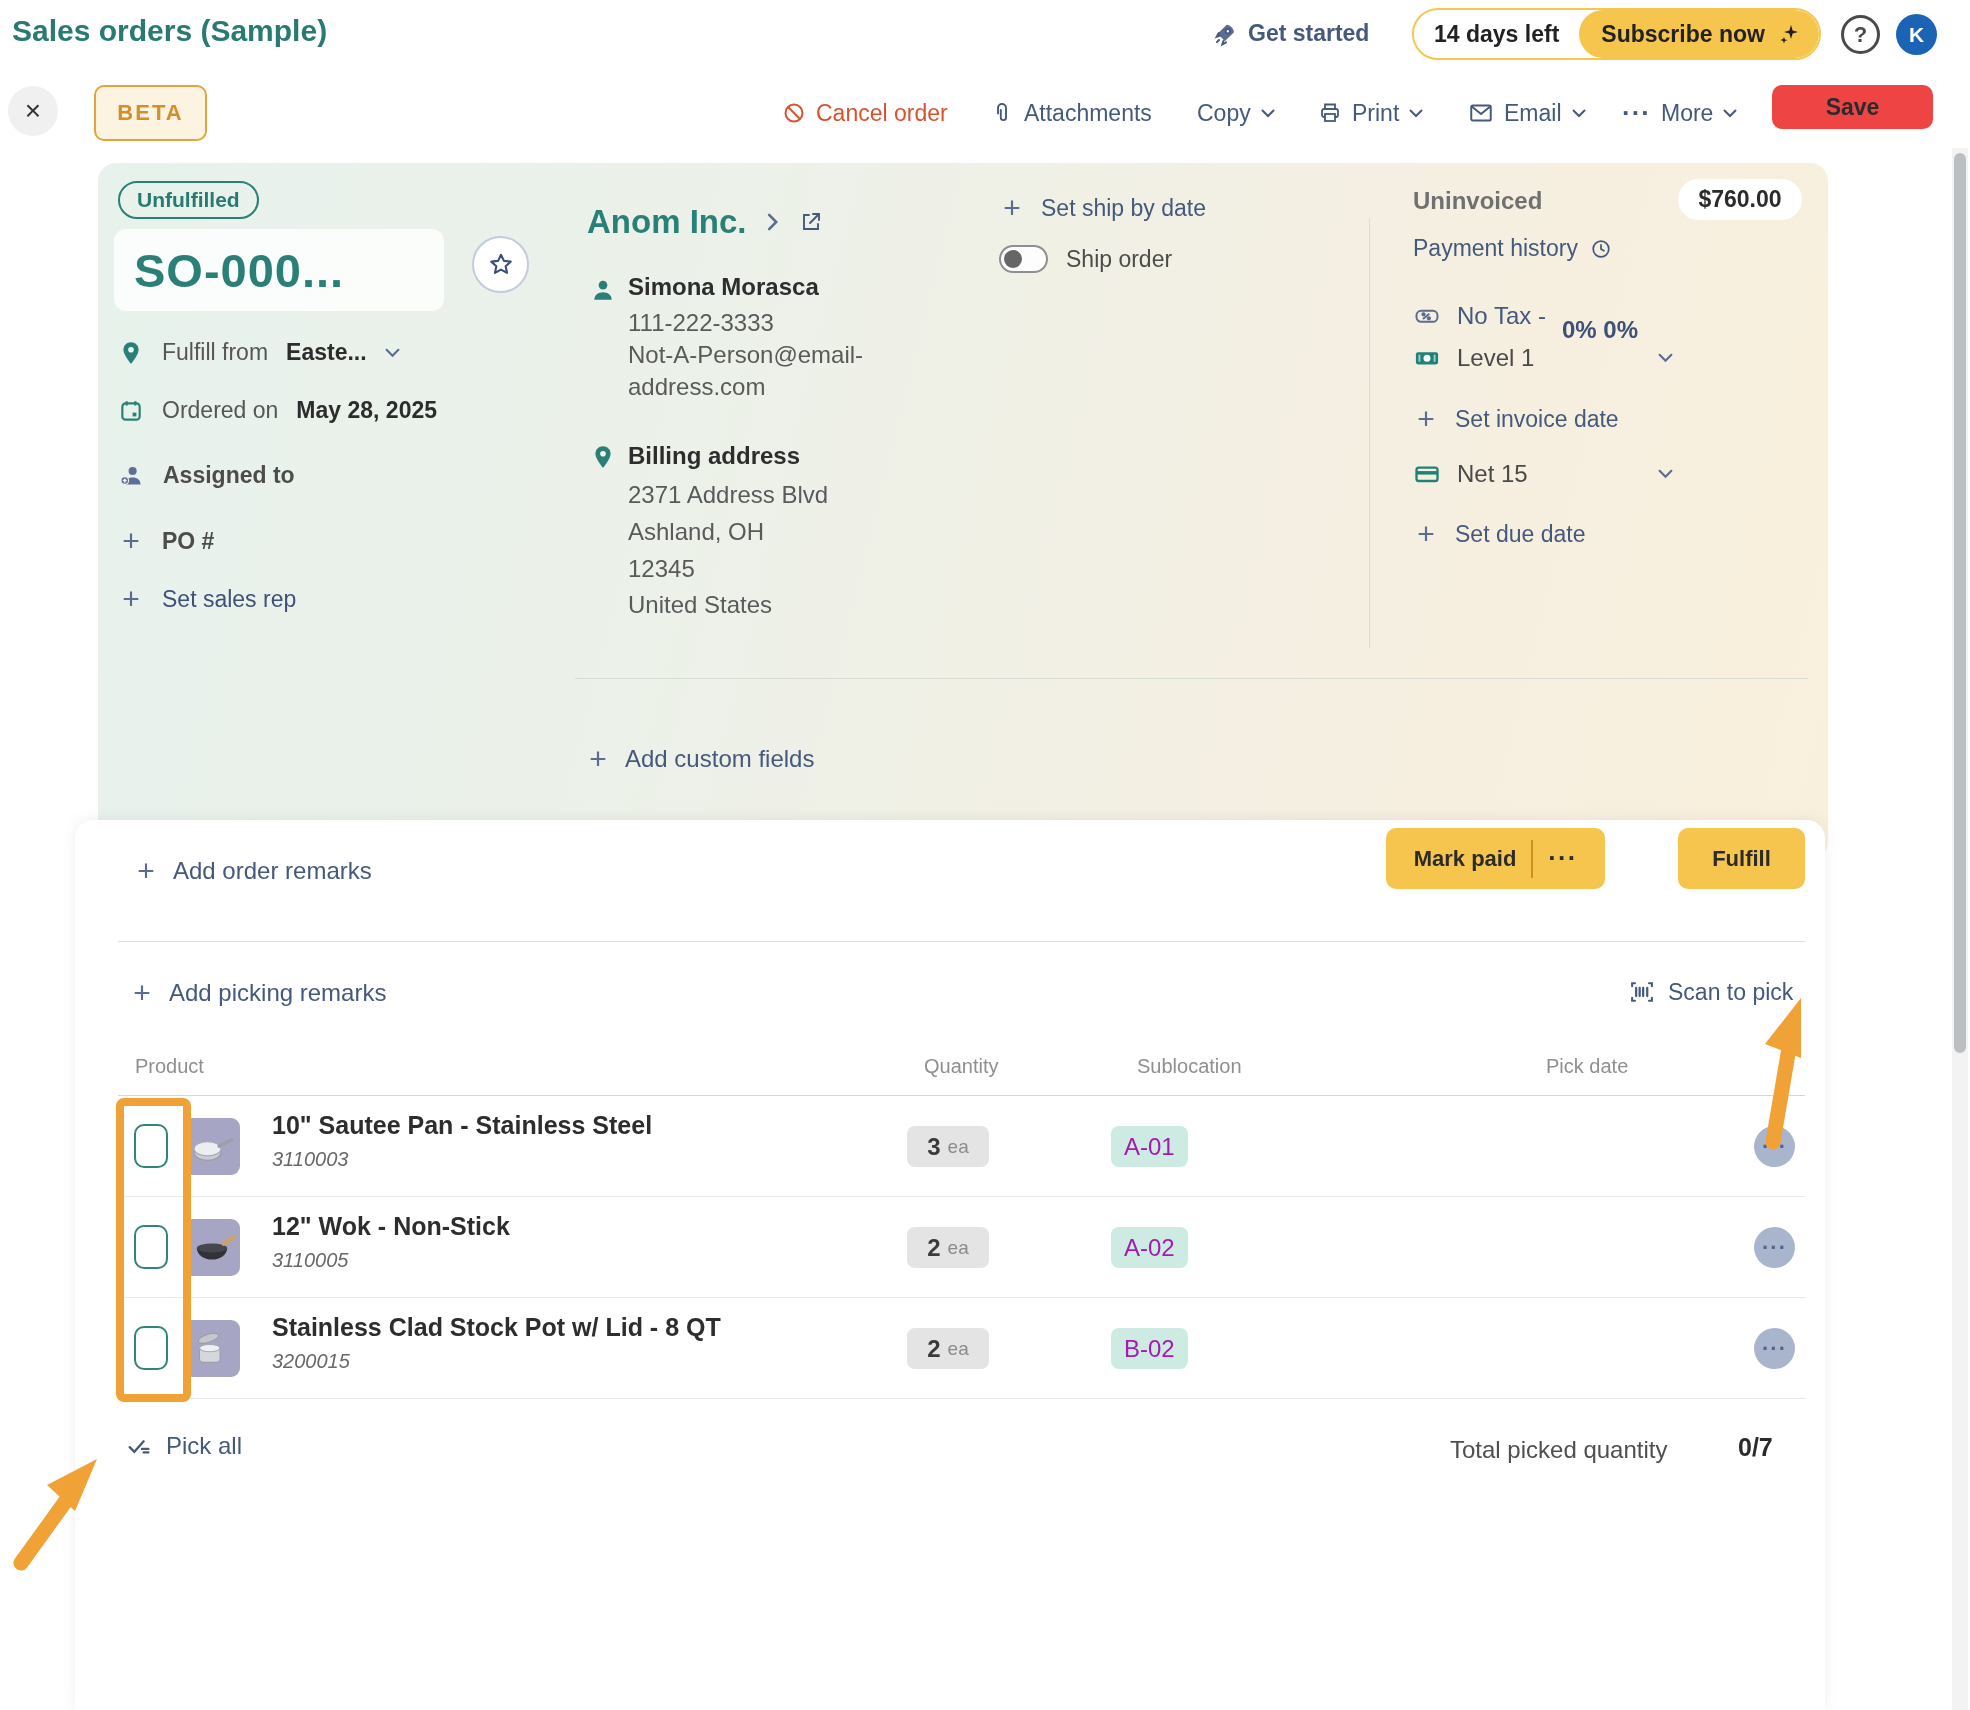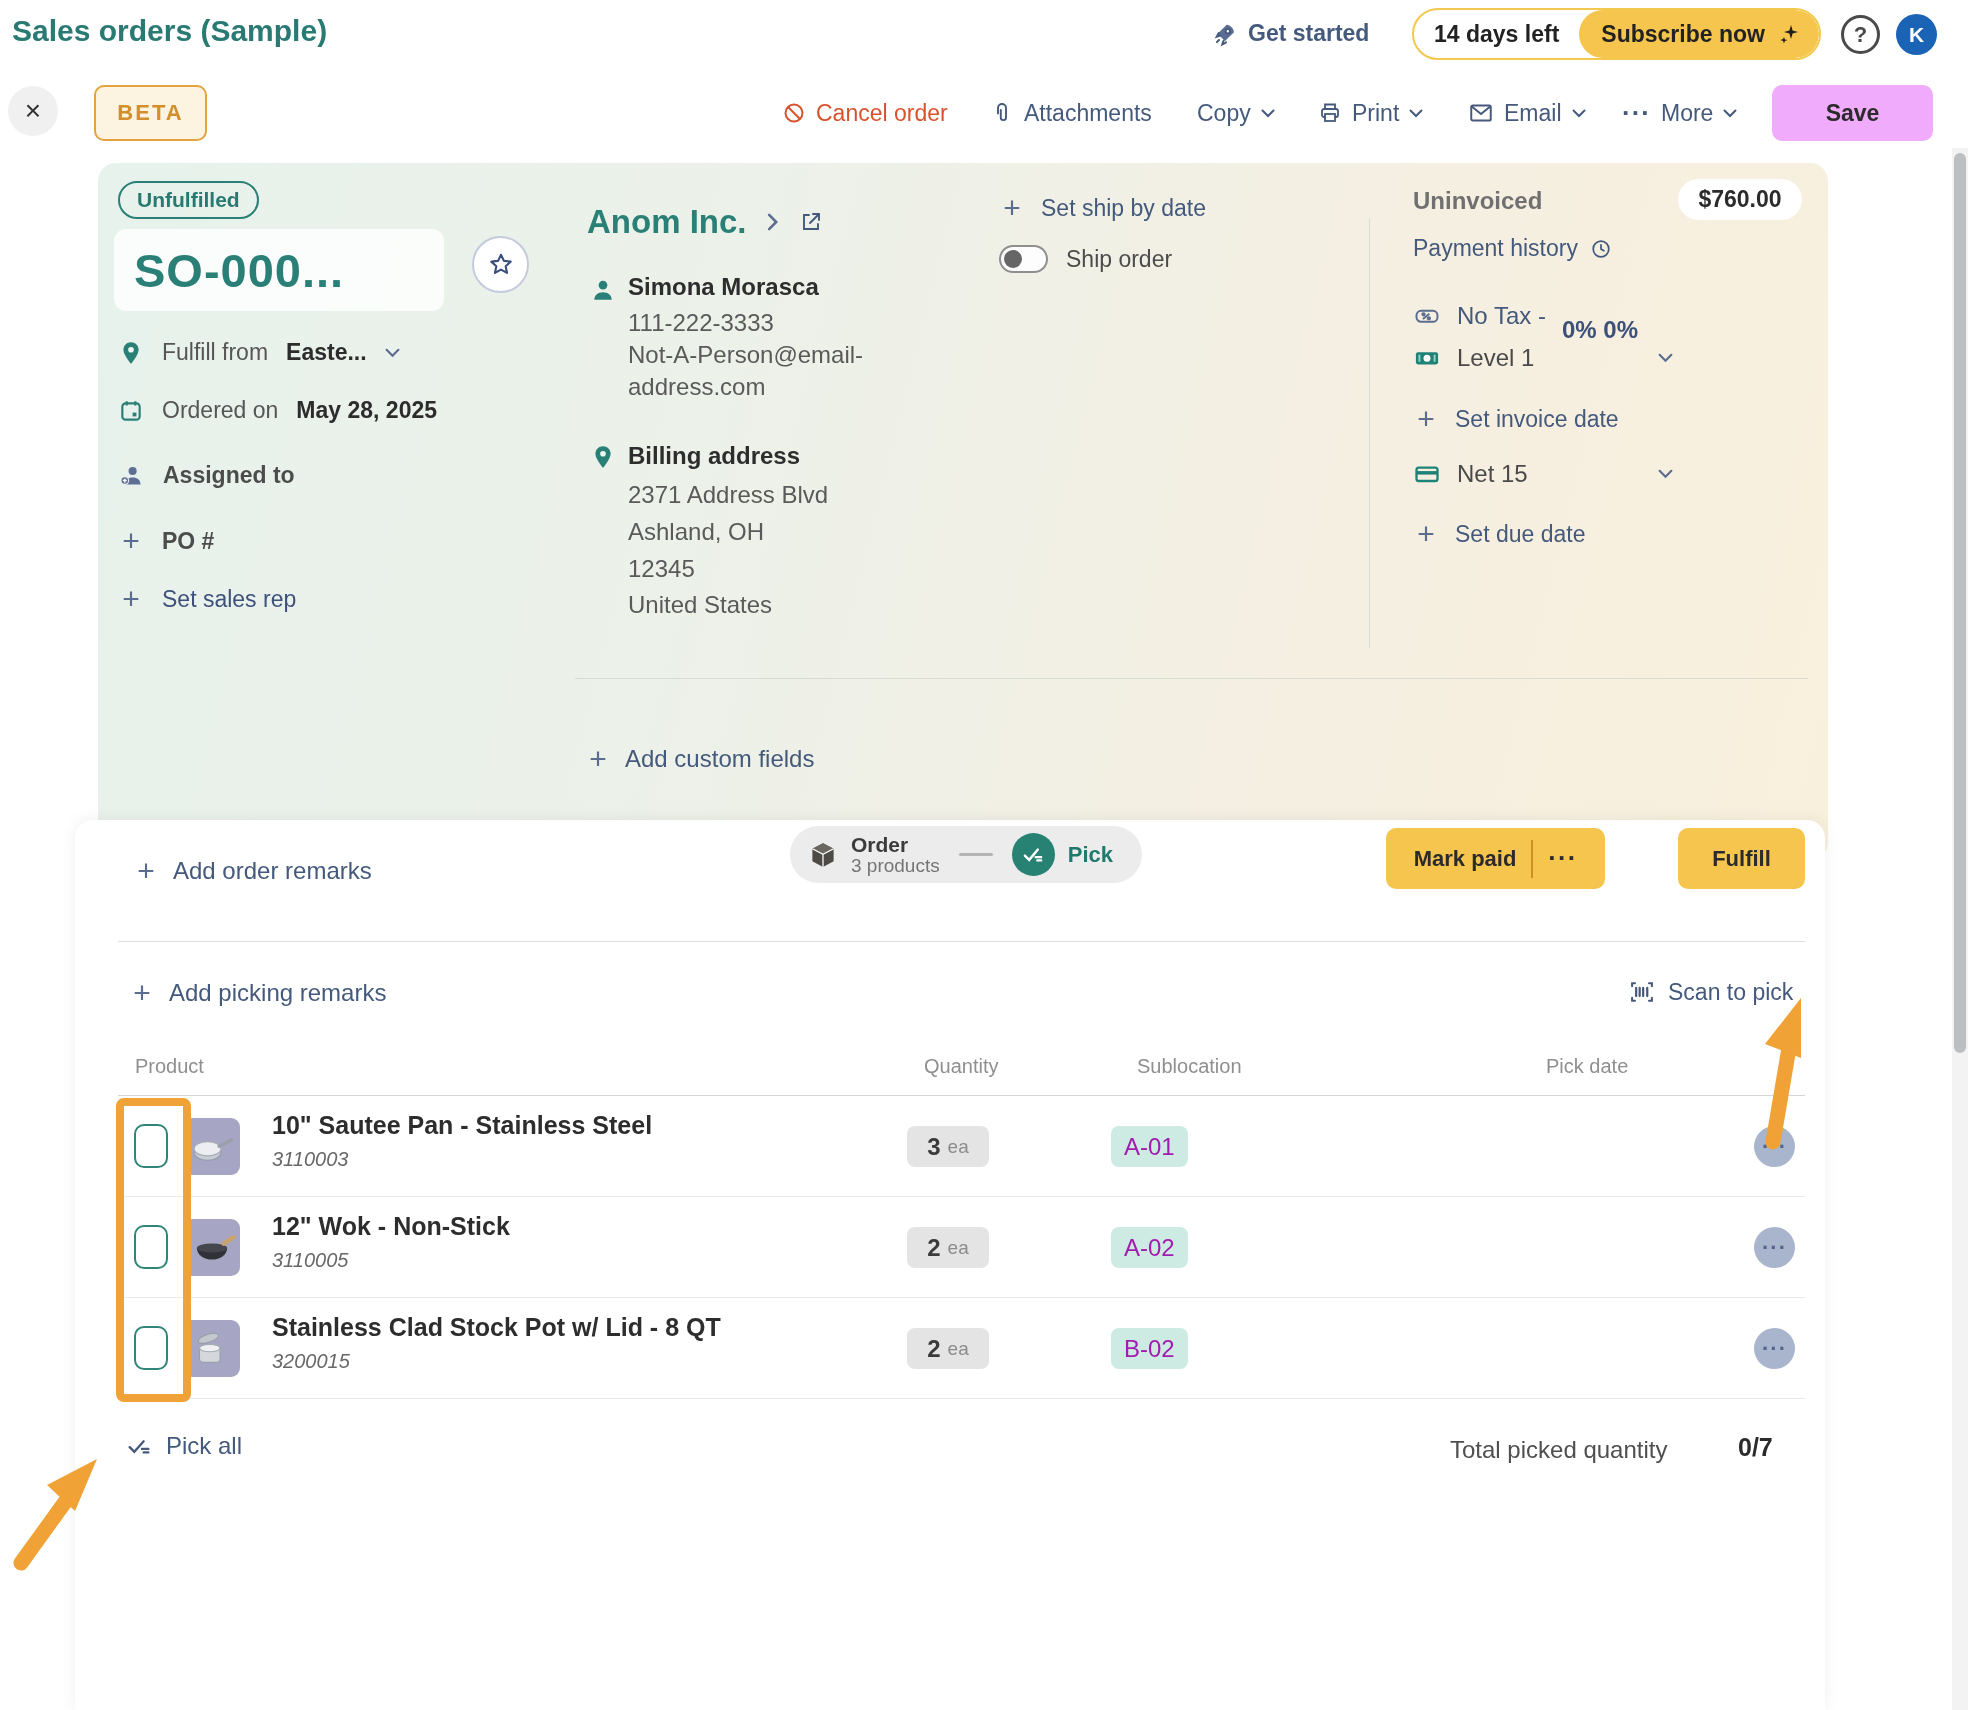--- a/index.html
+++ b/index.html
@@ -16,21 +16,21 @@
   .trial-right { background:#f6c54d; border-radius:27px; height:100%; padding:0 18px 0 22px; display:flex; align-items:center; gap:12px; font-size:23px; font-weight:bold; color:#222; }
   .help-btn { left:1841px; top:15px; width:39px; height:39px; border:3px solid #4a4a4a; border-radius:50%; color:#4a4a4a; font-size:22px; font-weight:bold; display:flex; align-items:center; justify-content:center; }
   .avatar { left:1896px; top:14px; width:41px; height:41px; border-radius:50%; background:#1b63b5; color:#fff; font-size:21px; font-weight:bold; display:flex; align-items:center; justify-content:center; }
 
   
   .close-btn { left:8px; top:86px; width:50px; height:50px; border-radius:50%; background:#f0f0f0; color:#333; font-size:28px; display:flex; align-items:center; justify-content:center; }
   .beta-badge { left:94px; top:85px; width:113px; height:56px; border:2px solid #e3a440; border-radius:10px; background:#fcf3e0; color:#d28f2c; font-size:22px; font-weight:bold; letter-spacing:2px; display:flex; align-items:center; justify-content:center; }
   .tb-item { top:85px; height:56px; gap:10px; font-size:23px; color:#44597c; cursor:pointer; }
   .tb-cancel { left:782px; color:#d8522e; }
   .tb-attach { left:990px; } .tb-copy { left:1197px; } .tb-print { left:1318px; } .tb-email { left:1468px; } .tb-more { left:1622px; }
-  .save-btn { left:1772px; top:85px; width:161px; height:56px; border-radius:10px; background:#f0abfc; color:#2b2b2b; font-size:23px; font-weight:bold; display:flex; align-items:center; justify-content:center; }
+  .save-btn { left:1772px; top:85px; width:161px; height:44px; border-radius:10px; background:#ef4444; color:#2b2b2b; font-size:23px; font-weight:bold; display:flex; align-items:center; justify-content:center; }
   .more-dots { font-size:26px; font-weight:bold; letter-spacing:1px; line-height:0.4; }
 
   
   .hero { left:98px; top:163px; width:1730px; height:697px; border-radius:18px;
           background:linear-gradient(104deg,#e7f2ec 0%,#ecf1e9 35%,#f5efe2 70%,#f9f0dc 100%); }
   .status-pill { left:20px; top:18px; height:38px; padding:0 17px; border:2px solid #2a8076; border-radius:20px; color:#267a70; font-size:21px; font-weight:bold; display:flex; align-items:center; }
   .so-box { left:16px; top:66px; width:330px; height:82px; background:rgba(255,255,255,.82); border-radius:12px; display:flex; align-items:center; padding-left:20px; }
   .so-text { font-size:47px; font-weight:bold; color:#2a8076; letter-spacing:1px; }
   .star-btn { left:374px; top:73px; width:57px; height:57px; border-radius:50%; background:#fff; border:2px solid #c3cbdd; display:flex; align-items:center; justify-content:center; }
   .info-row { left:20px; gap:18px; font-size:23px; color:#565656; }
@@ -428,42 +428,20 @@
     </div>
   </div>
 
   <div class="abs card">
 
     <div class="abs flex add-remarks">
       <span class="plus">+</span>
       <span>Add order remarks</span>
     </div>
 
-    <div class="abs progress-pill">
-      <span class="icon">
-        <svg width="30" height="30" viewBox="0 0 24 24" fill="#4e4a45">
-            <path d="M12 2.5L20.5 7v10L12 21.5 3.5 17V7z"></path>
-            <path d="M12 2.5L20.5 7 12 11.5 3.5 7z" fill="#6b6660"></path>
-            <path d="M12 11.5v10" stroke="#fff" stroke-width="1"></path>
-            <path d="M3.5 7L12 11.5 20.5 7" stroke="#fff" stroke-width="1" fill="none"></path>
-          </svg>
-      </span>
-      <span class="step-order-labels">
-        <div class="step-order-title">Order</div>
-        <div class="step-order-sub">3 products</div>
-      </span>
-      <span class="step-dash"></span>
-      <span class="pick-circle">
-        <svg width="26" height="26" viewBox="0 0 24 24" fill="none" stroke="#fff" stroke-width="2.2" stroke-linecap="round">
-          <path d="M4.5 12.5l4 4L16.5 7"></path>
-            <path d="M14.5 14h5M16 17h3.5"></path>
-        </svg>
-      </span>
-      <span class="pick-label">Pick</span>
-    </div>
 
     <div class="abs markpaid-btn">
       <span>Mark paid</span>
       <span class="markpaid-div"></span>
       <span class="more-dots">···</span>
     </div>
     <div class="abs fulfill-btn">
       <span>Fulfill</span>
     </div>
 

